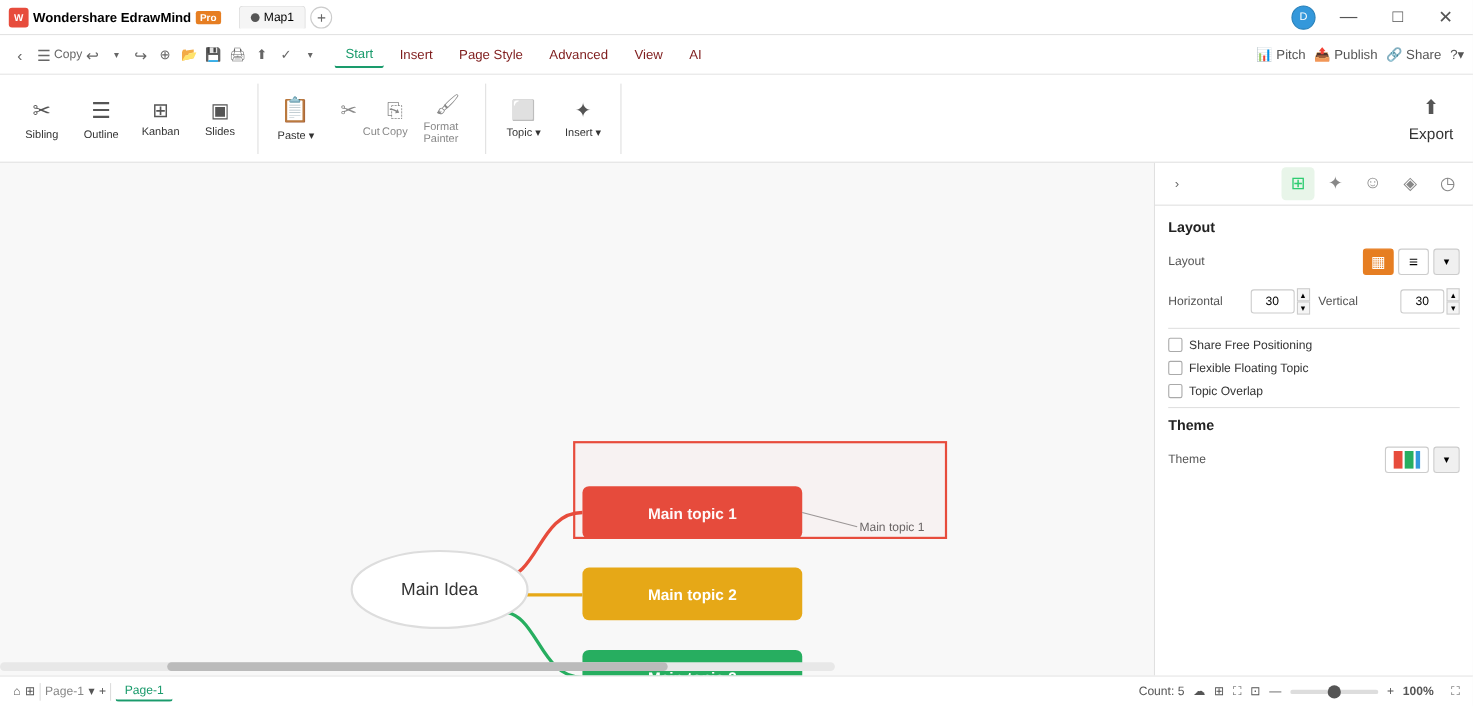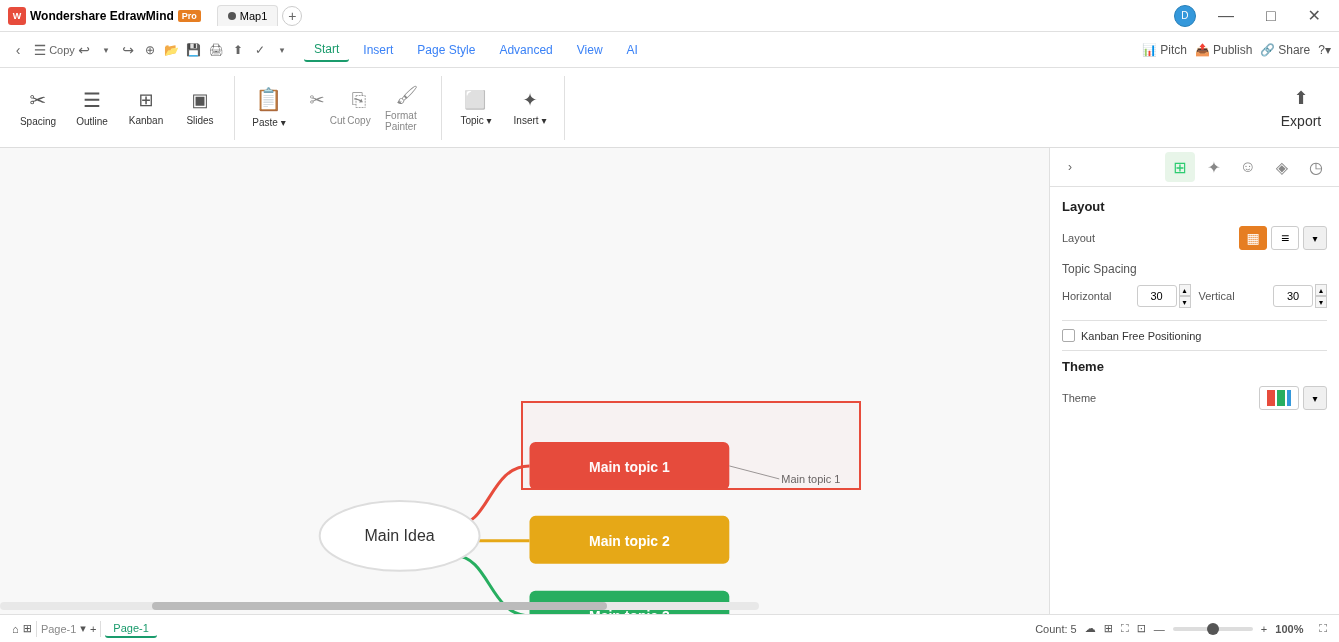--- a/index.html
+++ b/index.html
@@ -53,21 +53,21 @@
     
     .menubar {
       height: 36px; background: #fff;
       display: flex; align-items: center;
       border-bottom: 1px solid #e0e0e0;
       padding: 0 8px; gap: 4px;
     }
     .menu-nav { display: flex; align-items: center; gap: 2px; margin-right: 8px; }
     .menu-nav-btn { width: 20px; height: 20px; display: flex; align-items: center; justify-content: center; cursor: pointer; color: #666; font-size: 14px; }
     .menu-item {
-      padding: 4px 10px; cursor: pointer; font-size: 12px; color: #3b82f6;
+      padding: 4px 10px; cursor: pointer; font-size: 12px; color: #7f1d1d;
       border-radius: 3px;
     }
     .menu-item.active { color: #1a9b6c; border-bottom: 2px solid #1a9b6c; }
 
     
     .toolbar {
       height: 80px; background: #fff;
       border-bottom: 1px solid #ddd;
       display: flex; align-items: center;
       padding: 0 12px; gap: 4px;
@@ -249,21 +249,21 @@
       <span>Share</span>
     </div>
     <div style="font-size:12px; cursor:pointer; color:#555;">?▾</div>
   </div>
 </div>
 
 <div class="toolbar">
   <div class="tool-group">
     <div class="tool-btn">
       <div class="icon">✂</div>
-      <span style="font-size:10px;">Spacing</span>
+      <span style="font-size:10px;">Sibling</span>
     </div>
     <div class="tool-btn">
       <div class="icon">☰</div>
       <span style="font-size:10px;">Outline</span>
     </div>
     <div class="tool-btn">
       <div class="icon" style="font-size:18px;">⊞</div>
       <span style="font-size:10px;">Kanban</span>
     </div>
     <div class="tool-btn">
@@ -356,21 +356,20 @@
 
       <div class="panel-row">
         <span class="panel-label">Layout</span>
         <div class="panel-control">
           <div class="layout-btn active">▦</div>
           <div class="layout-btn">≡</div>
           <div class="layout-dropdown">▾</div>
         </div>
       </div>
 
-      <div class="panel-section-title" style="font-size:12px; font-weight:normal; color:#555; margin-bottom:8px;">Topic Spacing</div>
 
       <div class="panel-row">
         <span class="panel-label">Horizontal</span>
         <div class="spacing-input-group">
           <div class="spacing-input" style="width:40px; height:22px; border:1px solid #ccc; border-radius:3px; font-size:11px; display:flex; align-items:center; justify-content:center; cursor:text;">
             <span>30</span>
           </div>
           <div class="spinner">
             <div class="spin-btn">▴</div>
             <div class="spin-btn">▾</div>
@@ -385,21 +384,29 @@
             <div class="spin-btn">▴</div>
             <div class="spin-btn">▾</div>
           </div>
         </div>
       </div>
 
       <div class="divider"></div>
 
       <div class="checkbox-row">
         <div class="checkbox"></div>
-        <span class="checkbox-label">Kanban Free Positioning</span>
+        <span class="checkbox-label">Share Free Positioning</span>
+      </div>
+      <div class="checkbox-row">
+        <div class="checkbox"></div>
+        <span class="checkbox-label">Flexible Floating Topic</span>
+      </div>
+      <div class="checkbox-row">
+        <div class="checkbox"></div>
+        <span class="checkbox-label">Topic Overlap</span>
       </div>
 
       <div class="divider"></div>
 
       <div class="panel-section-title">Theme</div>
       <div class="panel-row">
         <span class="panel-label">Theme</span>
         <div class="panel-control">
           <div class="theme-preview">
             <div class="theme-swatch" style="background:#e74c3c;"></div>

